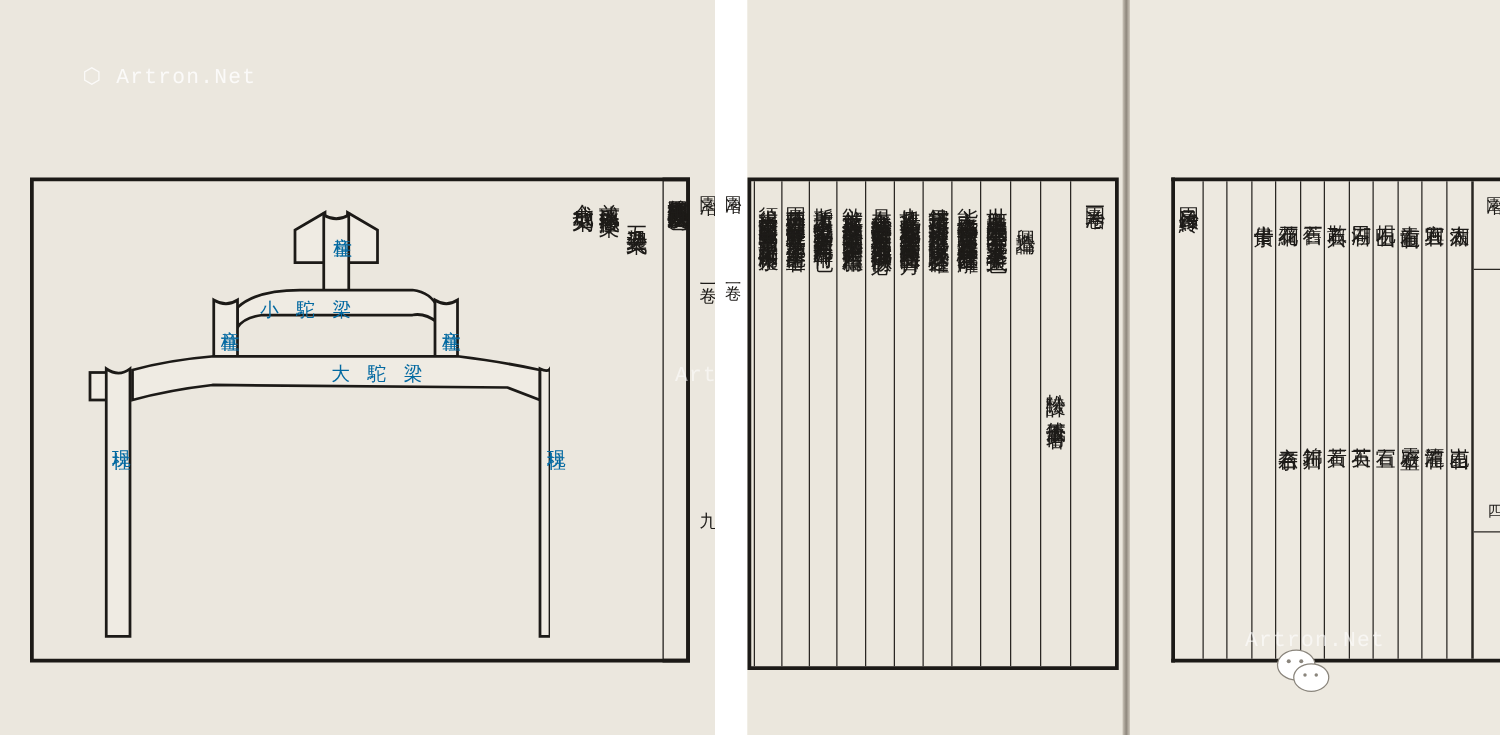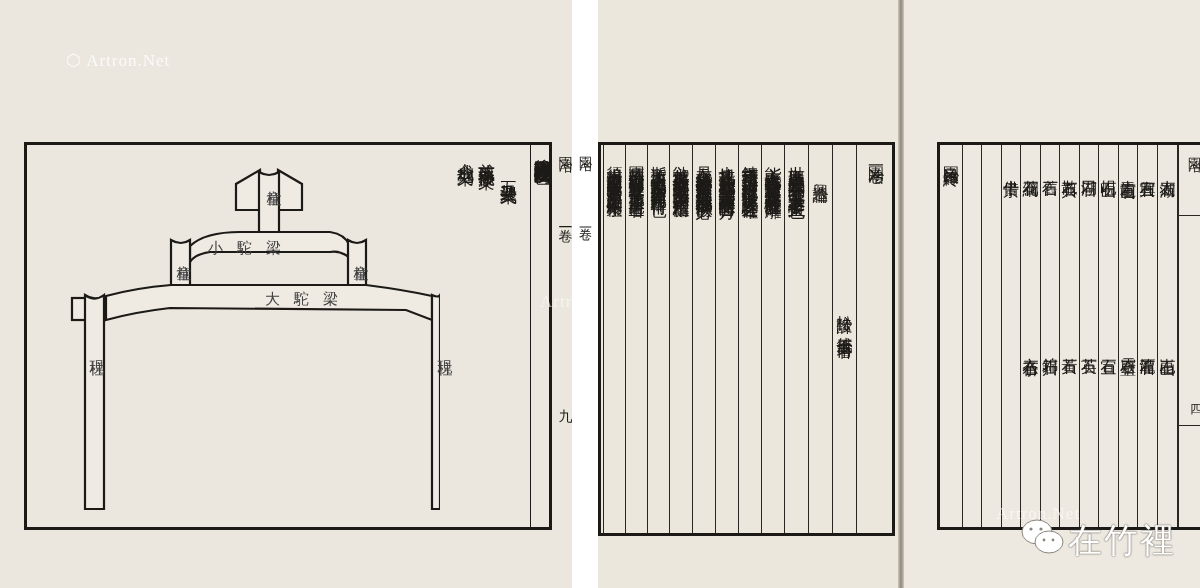--- a/index.html
+++ b/index.html
@@ -11,26 +11,26 @@
   .page-mid { left:598px; top:0; width:302px; height:588px; background:#ebe7dd; }
   .fold { left:898px; top:0; width:6px; height:588px;
           background:linear-gradient(90deg,#cbc5b9,#8e877c 50%,#cfc9bd); }
   .page-right { left:904px; top:0; width:296px; height:588px; background:#ede9e0; }
 
   .frame { border:3px solid #1c1a17; box-sizing:border-box; }
   .vtext { writing-mode:vertical-rl; text-orientation:upright;
            color:#1d1b18; font-size:17px; line-height:1; letter-spacing:1.5px; }
   .vsmall { writing-mode:vertical-rl; text-orientation:upright;
             color:#1d1b18; font-size:15px; letter-spacing:2px; }
-  .red { color:#404040; font-size:15px; letter-spacing:1px; }
+  .red { color:#0369a1; font-size:15px; letter-spacing:1px; }
 
   .col { position:absolute; top:0; bottom:0; border-left:1px solid #2a2723; box-sizing:border-box; }
   .col .vtext { position:absolute; top:8px; left:50%; transform:translateX(-50%); }
 
-  .watermark { color:rgba(255,255,255,0.8); font-family:Liberation Serif, serif;
+  .watermark { color:rgba(255,255,255,0.8); font-family:Liberation Mono, monospace;
                font-size:17px; letter-spacing:1px; }
   .wechat { font-family:"DejaVu Sans", sans-serif; font-size:34px; color:#ffffff;
             text-shadow:0 0 2px #6d685f, 0 0 1px #6d685f; letter-spacing:2px; }
 </style>
 </head>
 <body>
 
 <div class="abs page-left">
   <div class="abs frame" style="left:24px; top:142px; width:528px; height:388px;"></div>
 
@@ -190,14 +190,13 @@
   <div class="abs" style="left:116px; top:518px; width:46px; height:38px;">
     <svg width="46" height="38" viewBox="0 0 46 38">
       <ellipse cx="17" cy="14" rx="15" ry="12" fill="#ffffff" stroke="#8a857c" stroke-width="1"></ellipse>
       <ellipse cx="29" cy="24" rx="14" ry="11" fill="#ffffff" stroke="#8a857c" stroke-width="1"></ellipse>
       <circle cx="11" cy="11" r="1.6" fill="#8a857c"></circle>
         <circle cx="21" cy="11" r="1.6" fill="#8a857c"></circle>
       <circle cx="24" cy="22" r="1.4" fill="#8a857c"></circle>
         <circle cx="33" cy="22" r="1.4" fill="#8a857c"></circle>
     </svg>
   </div>
-  <div class="abs wechat" style="left:164px; top:518px;">在竹裡</div>
 </div>
 
 </body></html>

